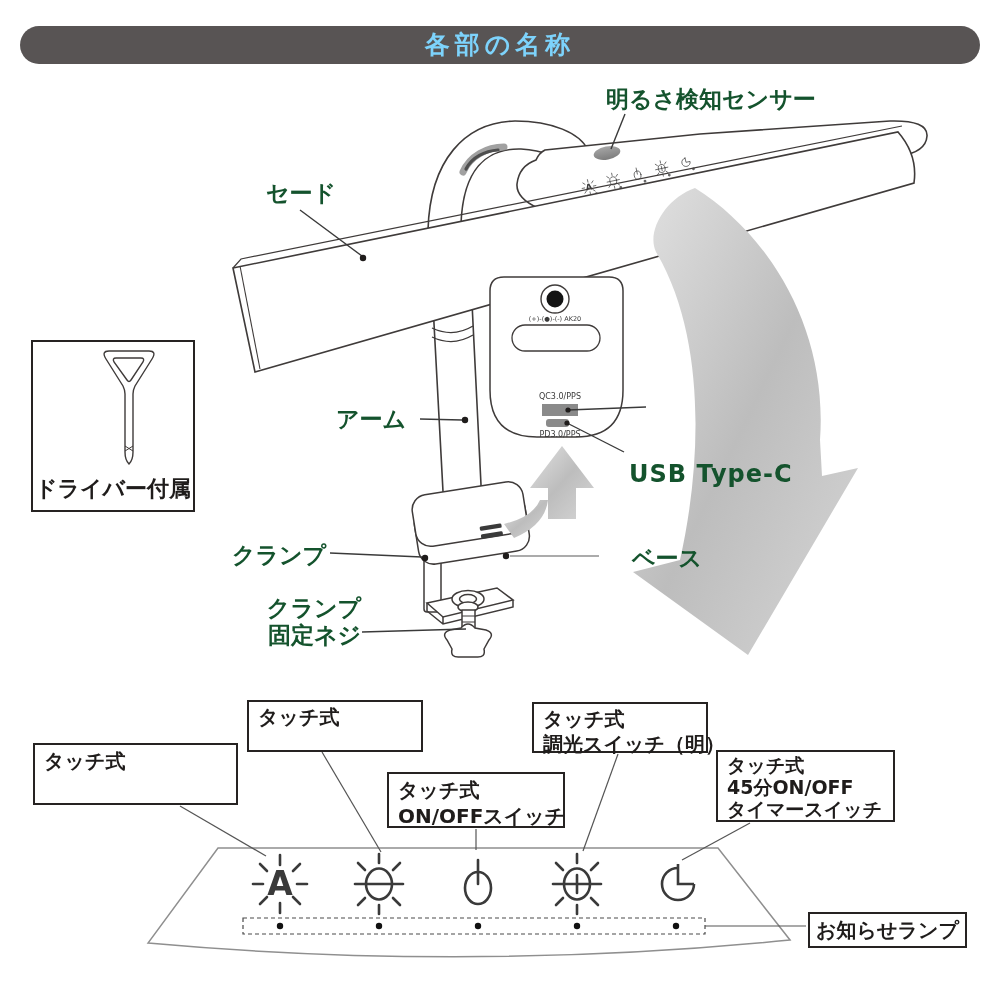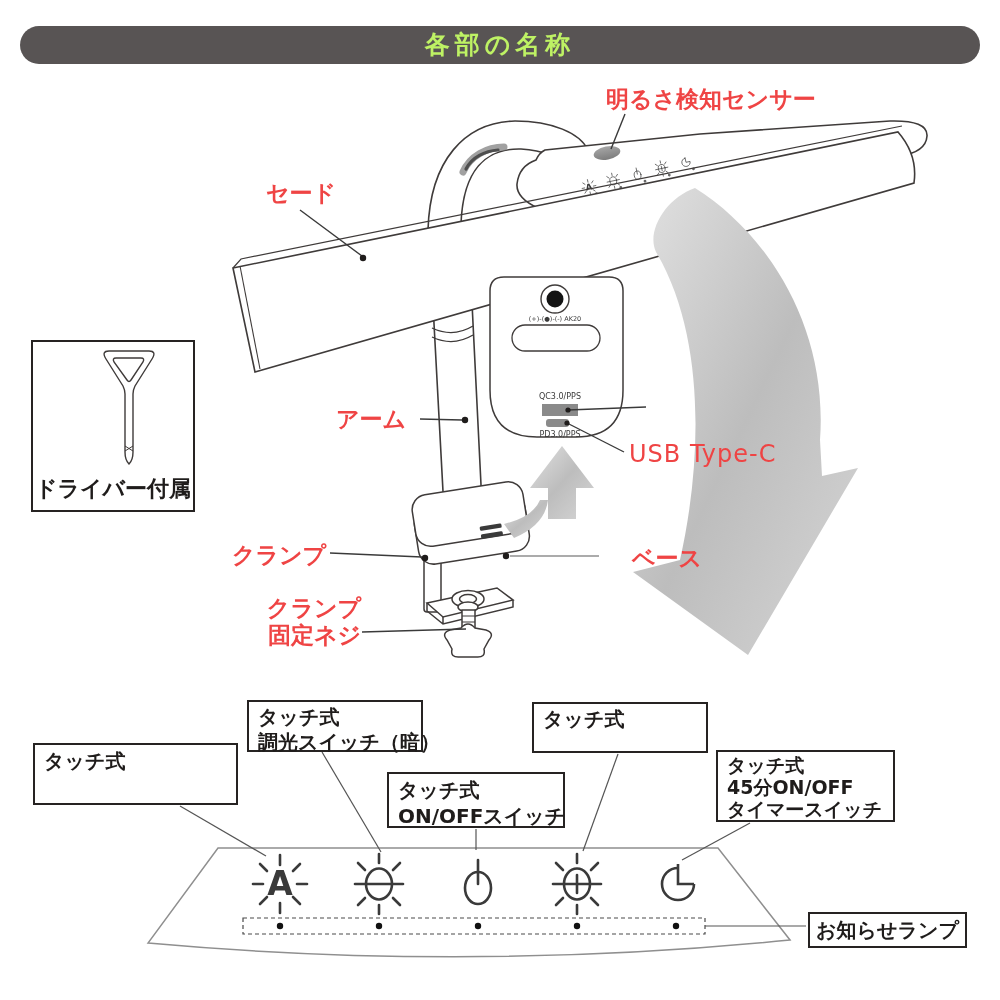--- a/index.html
+++ b/index.html
@@ -1,25 +1,25 @@
 <!DOCTYPE html>
 <html><head>
 <meta charset="utf-8">
 <style>
   html,body{margin:0;padding:0;background:#ffffff;}
   body{font-family:"DejaVu Sans","Liberation Sans",sans-serif;color:#1f1c1b;}
   .stage{position:relative;width:1000px;height:1000px;background:#fff;overflow:hidden;}
   .stage > svg{position:absolute;left:0;top:0;}
   .title-bar{
     position:absolute;left:20px;top:26px;width:960px;height:38px;
-    background:#585454;border-radius:19px;color:#bef264;
+    background:#585454;border-radius:19px;color:#7dd3fc;
     font-size:25px;font-weight:700;letter-spacing:5px;
     text-align:center;line-height:38px;
   }
-  .lbl{position:absolute;font-weight:600;font-size:23px;white-space:nowrap;color:#ef4444;}
+  .lbl{position:absolute;font-weight:600;font-size:23px;white-space:nowrap;color:#14532d;}
   .lbl.usb{font-weight:500;font-size:24px;letter-spacing:1px;}
   .lbl.two-line{text-align:right;line-height:27px;}
   .driver-box{position:absolute;left:31px;top:340px;width:164px;height:172px;
     border:2px solid #262322;box-sizing:border-box;text-decoration:underline;}
   .driver-label{position:absolute;left:0;right:0;bottom:6px;text-align:center;
     font-size:22px;font-weight:600;white-space:nowrap;}
   .cbox{position:absolute;border:2px solid #262322;background:#fff;box-sizing:border-box;
     padding:3px 12px 0 9px;font-size:20px;font-weight:600;line-height:26px;white-space:nowrap;}
   .cbox.small{line-height:25px;}
   .cbox.three{font-size:19px;line-height:22px;padding-top:2px;}
@@ -219,39 +219,39 @@
 
   <div class="lbl" style="left:606px;top:84px;">明るさ検知センサー</div>
   <div class="lbl" style="left:266px;top:178px;">セード</div>
   <div class="lbl" style="left:336px;top:404px;">アーム</div>
   <div class="lbl" style="left:232px;top:540px;">クランプ</div>
   <div class="lbl" style="left:632px;top:543px;">ベース</div>
   <div class="lbl two-line" style="left:255px;top:595px;width:106px;">
     <div>クランプ</div>
     <div>固定ネジ</div>
   </div>
-  <div class="lbl usb" style="left:629px;top:440px;">USB Type-C</div>
+  <div class="lbl usb" style="left:629px;top:460px;font-weight:bold;">USB Type-C</div>
 
   <div class="driver-box">
     <div class="driver-label">ドライバー付属</div>
   </div>
 
   <div class="cbox" style="left:33px;top:743px;width:205px;height:62px;">
     <div>タッチ式</div>
   </div>
   <div class="cbox small" style="left:247px;top:700px;width:176px;height:52px;">
     <div>タッチ式</div>
-    <div>調光スイッチ（暗）</div>
   </div>
   <div class="cbox" style="left:387px;top:772px;width:178px;height:56px;">
     <div>タッチ式</div>
     <div>ON/OFFスイッチ</div>
   </div>
   <div class="cbox small" style="left:532px;top:702px;width:176px;height:51px;">
     <div>タッチ式</div>
+    <div>調光スイッチ（明）</div>
   </div>
   <div class="cbox three" style="left:716px;top:750px;width:179px;height:72px;">
     <div>タッチ式</div>
     <div>45分ON/OFF</div>
     <div>タイマースイッチ</div>
   </div>
   <div class="cbox lamp" style="left:808px;top:912px;width:159px;height:28px;">お知らせランプ</div>
 
 </div>
 

